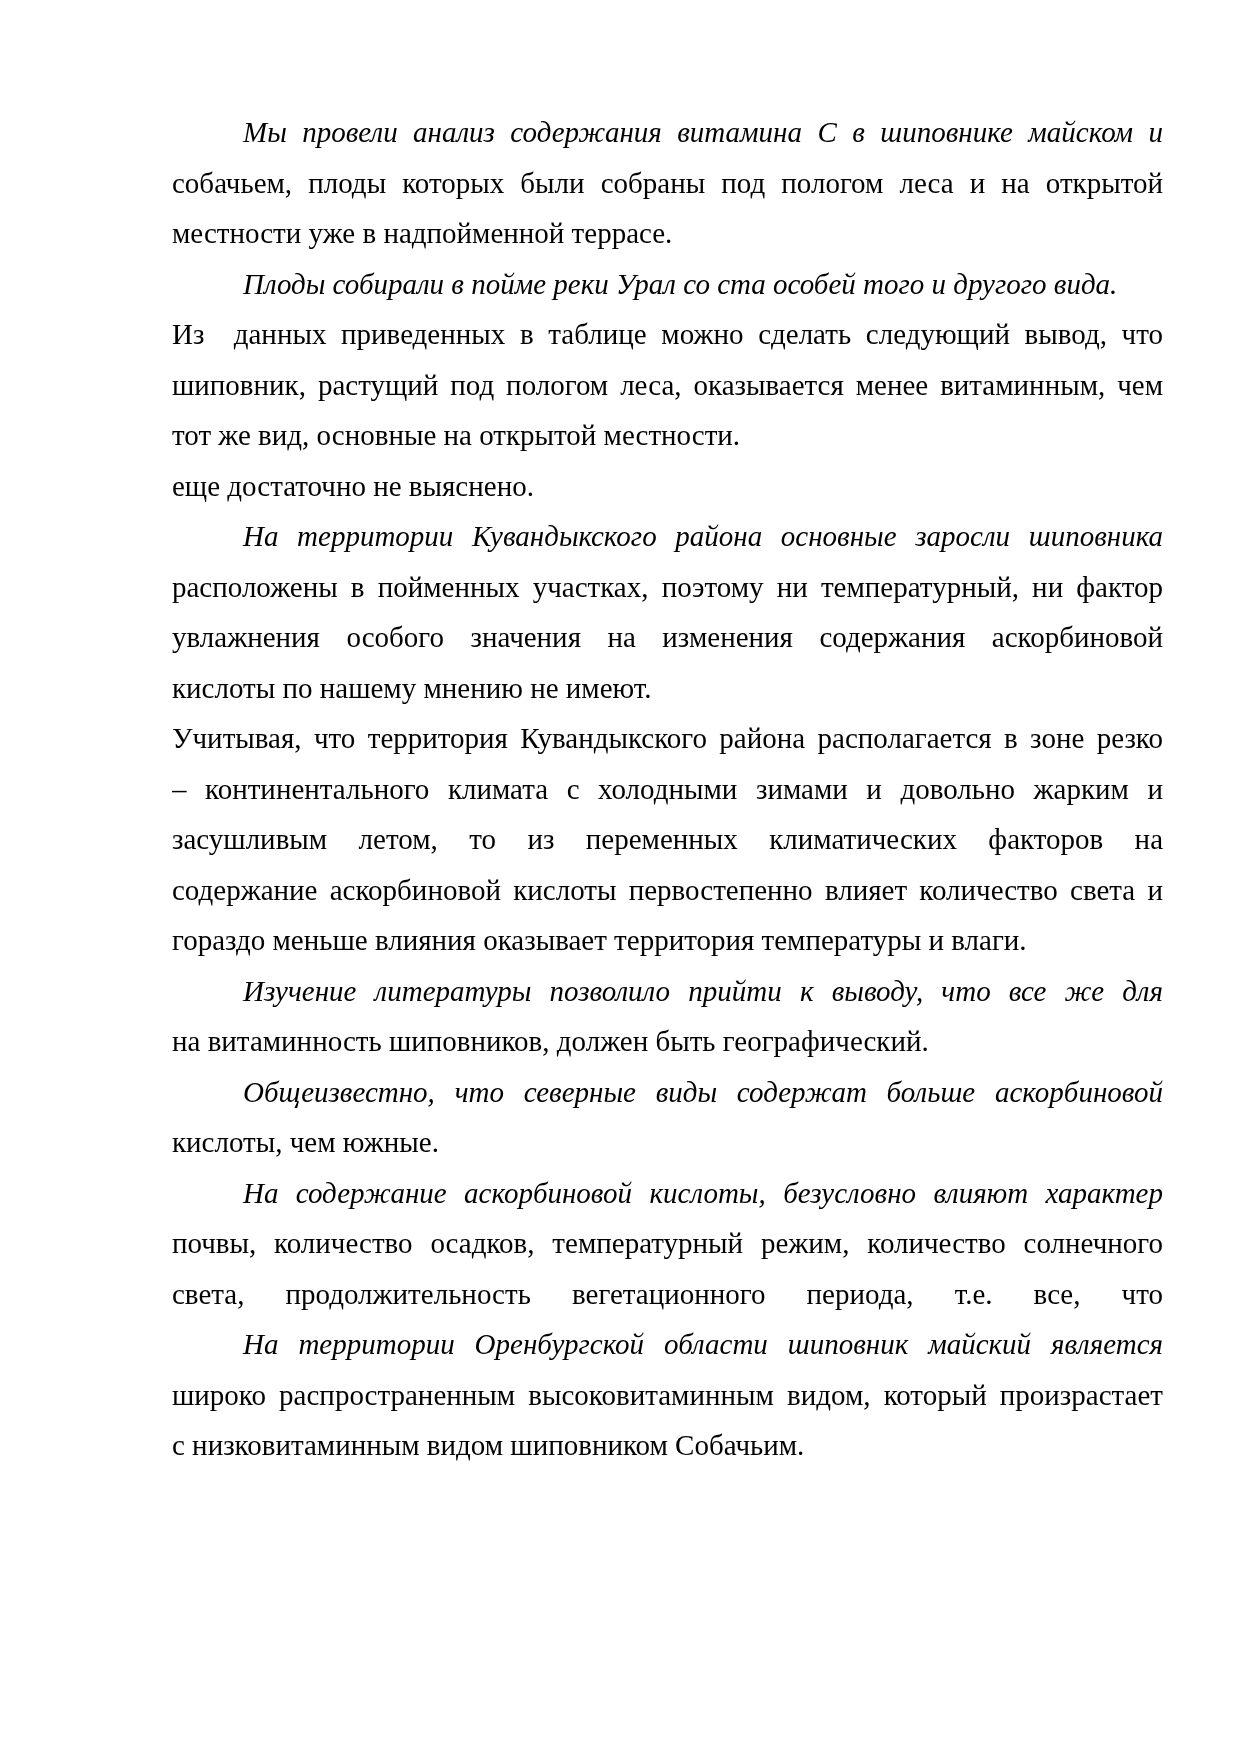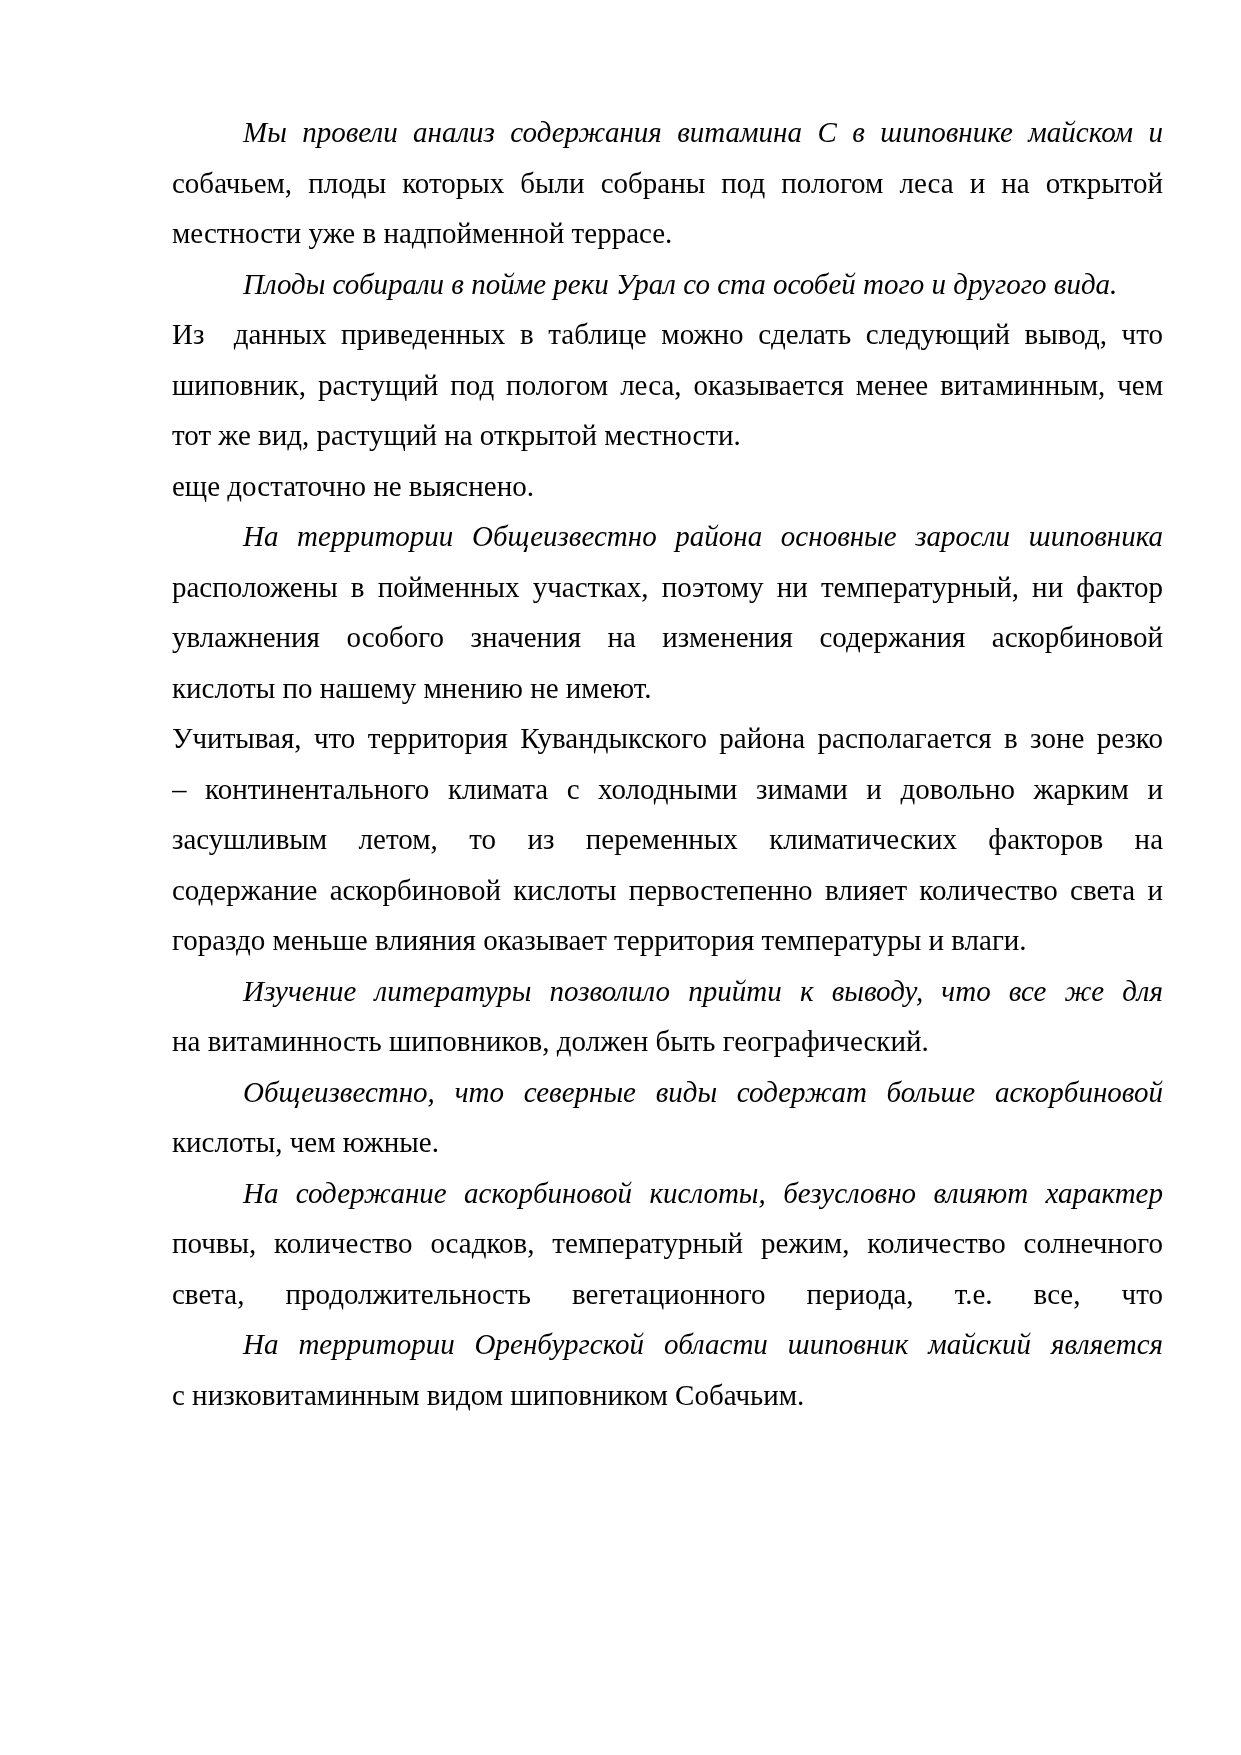--- a/index.html
+++ b/index.html
@@ -45,33 +45,34 @@
 </head>
 <body style="background-color: rgb(255, 255, 255); color: rgb(0, 0, 0);">
 
 <div class="doc">
     <div class="line justify indent">Мы провели анализ содержания витамина С в шиповнике майском и</div>
     <div class="line justify">собачьем, плоды которых были собраны под пологом леса и на открытой</div>
     <div class="line left">местности уже в надпойменной террасе.</div>
     <div class="line left indent">Плоды собирали в пойме реки Урал со ста особей того и другого вида.</div>
     <div class="line justify">Из&nbsp; данных приведенных в таблице можно сделать следующий вывод, что</div>
     <div class="line justify">шиповник, растущий под пологом леса, оказывается менее витаминным, чем</div>
-    <div class="line left">тот же вид, растущий на открытой местности.</div>
+    <div class="line left">тот же вид, основные на открытой местности.</div>
     <div class="line left">еще достаточно не выяснено.</div>
-    <div class="line justify indent">На территории Общеизвестно района основные заросли шиповника</div>
+    <div class="line justify indent">На территории Кувандыкского района основные заросли шиповника</div>
     <div class="line justify">расположены в пойменных участках, поэтому ни температурный, ни фактор</div>
     <div class="line justify">увлажнения особого значения на изменения содержания аскорбиновой</div>
     <div class="line left">кислоты по нашему мнению не имеют.</div>
     <div class="line justify">Учитывая, что территория Кувандыкского района располагается в зоне резко</div>
     <div class="line justify">– континентального климата с холодными зимами и довольно жарким и</div>
     <div class="line justify">засушливым летом, то из переменных климатических факторов на</div>
     <div class="line justify">содержание аскорбиновой кислоты первостепенно влияет количество света и</div>
     <div class="line left">гораздо меньше влияния оказывает территория температуры и влаги.</div>
     <div class="line justify indent">Изучение литературы позволило прийти к выводу, что все же для</div>
     <div class="line left">на витаминность шиповников, должен быть географический.</div>
     <div class="line justify indent">Общеизвестно, что северные виды содержат больше аскорбиновой</div>
     <div class="line left">кислоты, чем южные.</div>
     <div class="line justify indent">На содержание аскорбиновой кислоты, безусловно влияют характер</div>
     <div class="line justify">почвы, количество осадков, температурный режим, количество солнечного</div>
     <div class="line justify">света, продолжительность вегетационного периода, т.е. все, что</div>
     <div class="line justify indent">На территории Оренбургской области шиповник майский является</div>
+    <div class="line justify">широко распространенным высоковитаминным видом, который произрастает</div>
     <div class="line left">с низковитаминным видом шиповником Собачьим.</div>
   </div>
 
 </body></html>

